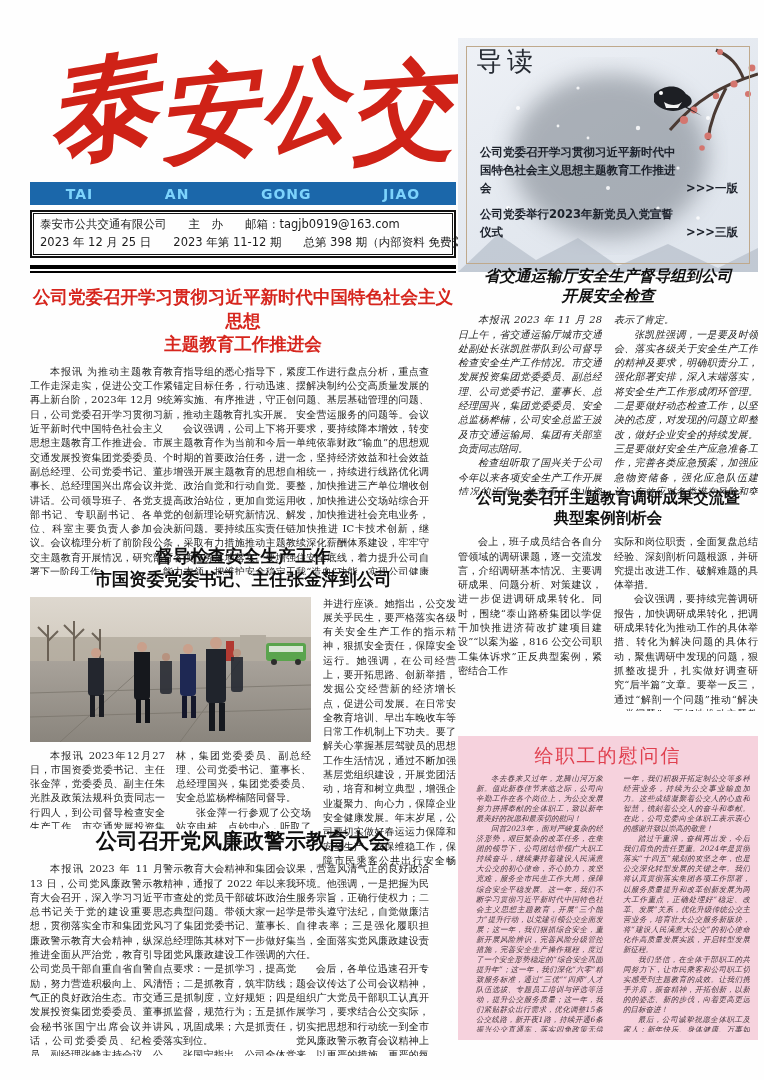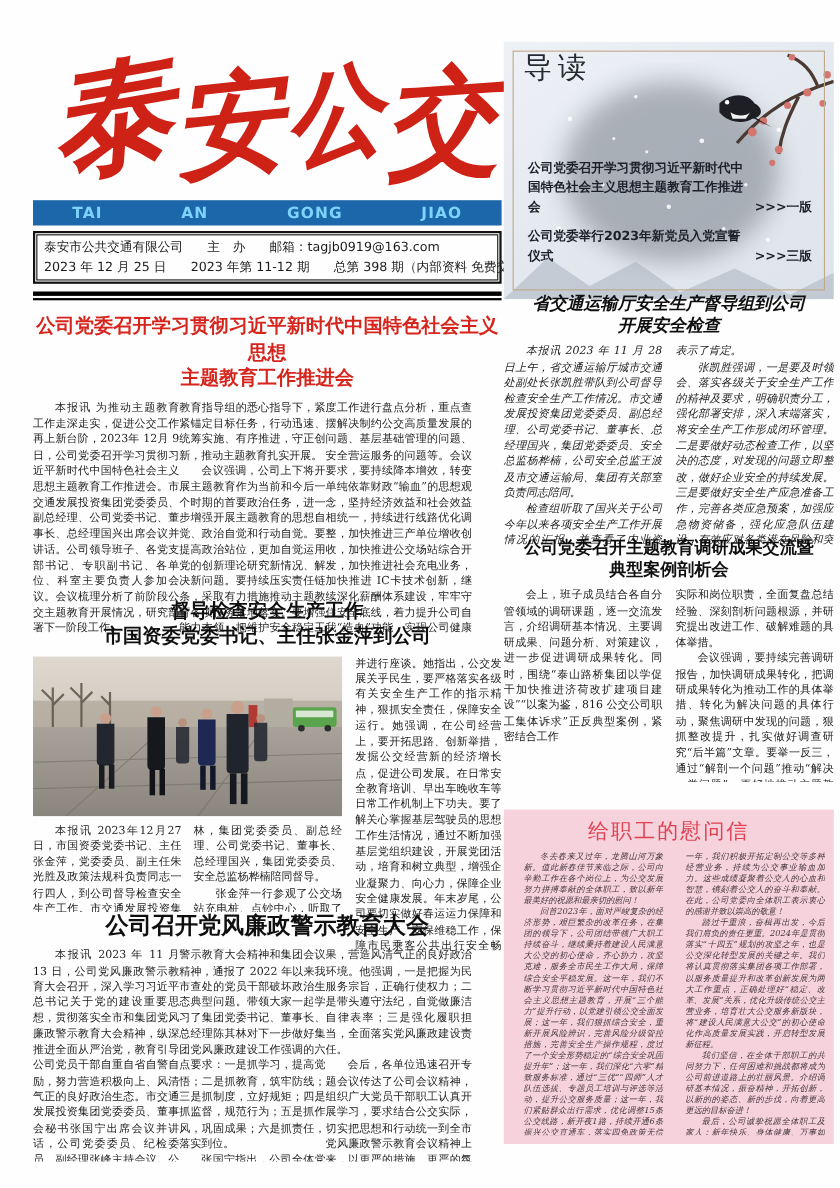--- a/index.html
+++ b/index.html
@@ -339,21 +339,21 @@
     <div class="letter-title">给职工的慰问信</div>
     <div class="letter-cols">
       <div class="lcol">
           <p class="para">冬去春来又过年，龙腾山河万象新。值此新春佳节来临之际，公司向辛勤工作在各个岗位上，为公交发展努力拼搏奉献的全体职工，致以新年最美好的祝愿和最亲切的慰问！</p>
           <p class="para">回首2023年，面对严峻复杂的经济形势，艰巨繁杂的改革任务，在集团的领导下，公司团结带领广大职工持续奋斗，继续秉持着建设人民满意大公交的初心使命，齐心协力，攻坚克难，服务全市民生工作大局，保障综合安全平稳发展。这一年，我们不断学习贯彻习近平新时代中国特色社会主义思想主题教育，开展“三个能力”提升行动，以党建引领公交全面发展；这一年，我们狠抓综合安全，重新开展风险辨识，完善风险分级管控措施，完善安全生产操作规程，度过了一个安全形势稳定的“综合安全巩固提升年”；这一年，我们深化“六零”精致服务标准，通过“三优”“四师”人才队伍选拔、专题员工培训与评选等活动，提升公交服务质量；这一年，我们紧贴群众出行需求，优化调整15条公交线路，新开夜1路，持续开通6条振兴公交直通车，落实四免政策无偿献血人员免费乘公交，让市民享受到公交绿色出行的舒适与便捷；这一年，我们采取综合措施，降本增效，尽最大努力缓解经营困难；这</p>
         </div>
       <div class="lcol">
         <div>
             <p class="para cont">一年，我们积极开拓定制公交等多种经营业务，持续为公交事业输血加力。这些成绩凝聚着公交人的心血和智慧，镌刻着公交人的奋斗和奉献。在此，公司党委向全体职工表示衷心的感谢并致以崇高的敬意！</p>
             <p class="para">踏过千重浪，奋楫再出发，今后我们肩负的责任更重。2024年是贯彻落实“十四五”规划的攻坚之年，也是公交深化转型发展的关键之年。我们将认真贯彻落实集团各项工作部署，以服务质量提升和改革创新发展为两大工作重点，正确处理好“稳定、改革、发展”关系，优化升级传统公交主营业务，培育壮大公交服务新版块，将“建设人民满意大公交”的初心使命化作高质量发展实践，开启转型发展新征程。</p>
-            <p class="para">我们坚信，在全体干部职工的共同努力下，任何困难和挑战都将成为公司前进道路上的壮丽风景。介绍调研基本情况，振奋精神，开拓创新，以新的的姿态、新的步伐，向着更高更远的目标奋进！</p>
+            <p class="para">我们坚信，在全体干部职工的共同努力下，让市民乘客和公司职工切实感受到主题教育的成效。让我们携手并肩，振奋精神，开拓创新，以新的的姿态、新的步伐，向着更高更远的目标奋进！</p>
             <p class="para">最后，公司诚挚祝愿全体职工及家人：新年快乐、身体健康、万事如意、阖家幸福！</p>
           </div>
         <div class="lsign">公司党委</div>
 
       </div>
     </div>
   </div>
 
 </div>
 

